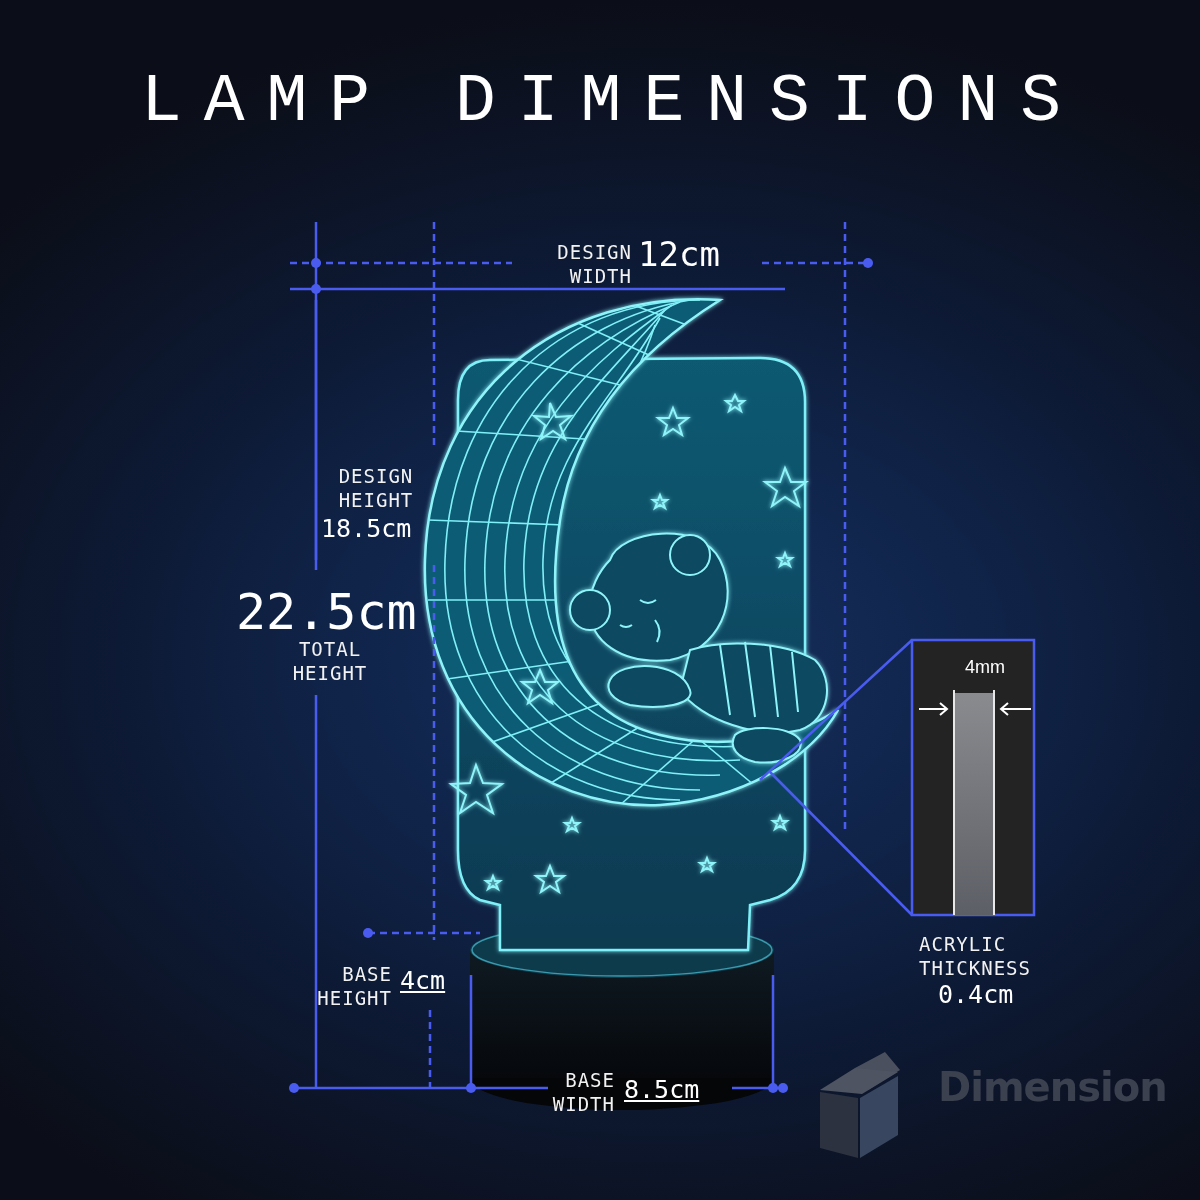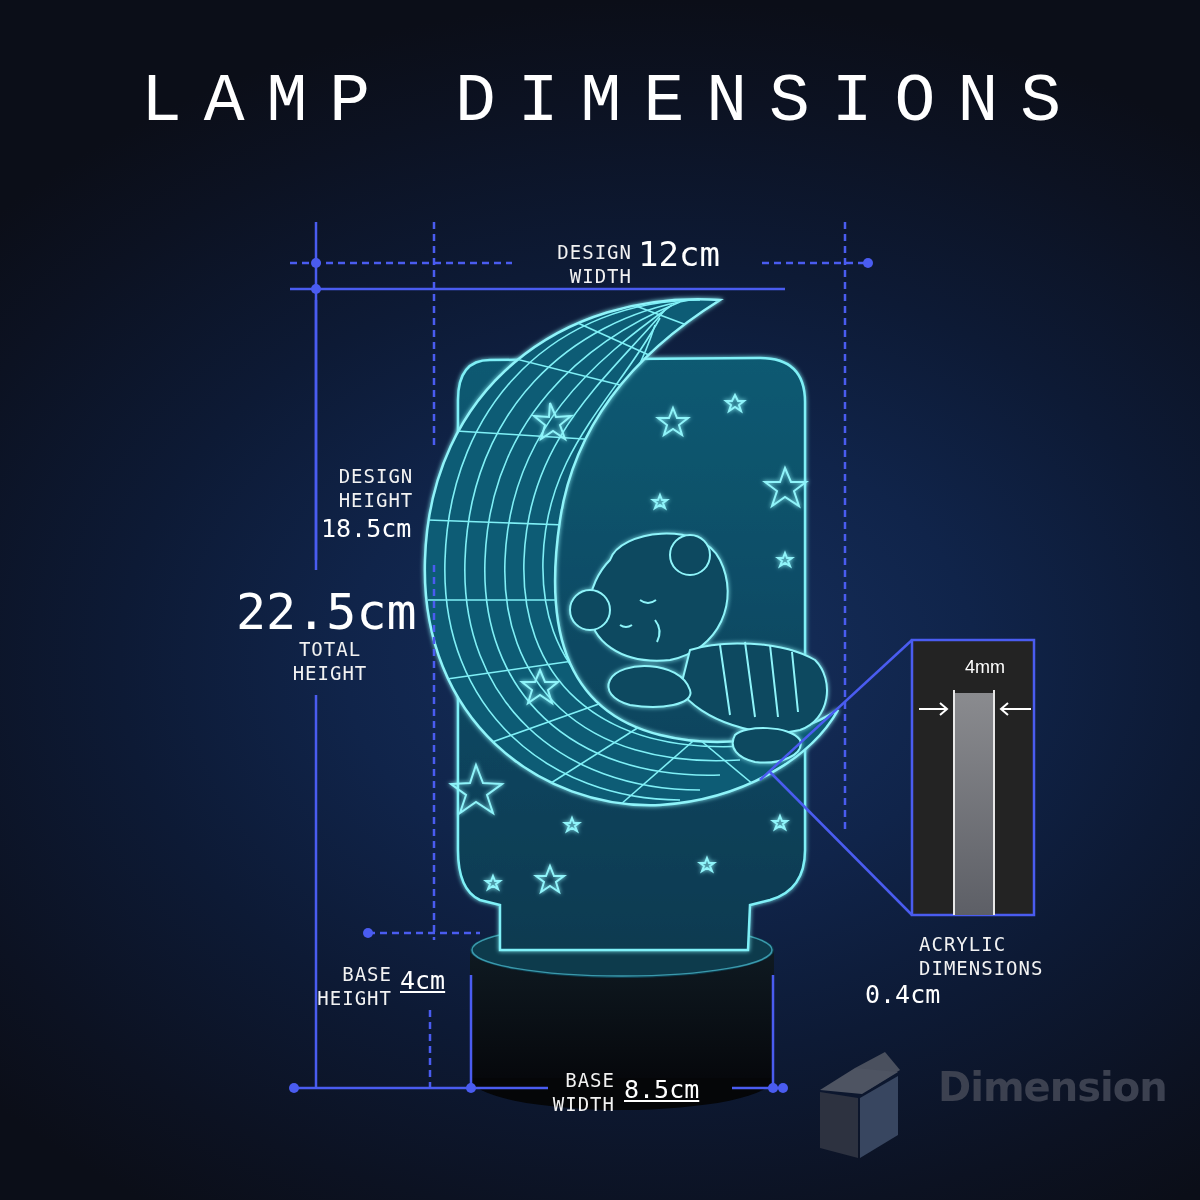--- a/index.html
+++ b/index.html
@@ -210,19 +210,19 @@
 <div class="abs lbl-small right" style="left:540px; top:1068px; width:75px;">
   <div>BASE</div>
   <div>WIDTH</div>
 </div>
 <div class="abs lbl-mid" style="left:624px; top:1075px;text-decoration:underline;">8.5cm</div>
 
 <div class="abs center" style="left:912px; top:657px; width:146px; font-family:'Liberation Sans', sans-serif; font-size:18px; color:#fff;">4mm</div>
 
 <div class="abs lbl-small" style="left:919px; top:925px;margin-top:7px;">
   <div>ACRYLIC</div>
-  <div>DIMENSIONS</div>
-</div>
-<div class="abs lbl-mid" style="left:865px; top:980px;">0.4cm</div>
+  <div>THICKNESS</div>
+</div>
+<div class="abs lbl-mid" style="left:938px; top:980px;">0.4cm</div>
 
 <div class="abs" style="left:938px; top:1066px;">
   <div class="logo-text">Dimension</div>
 </div>
 
 </body></html>

